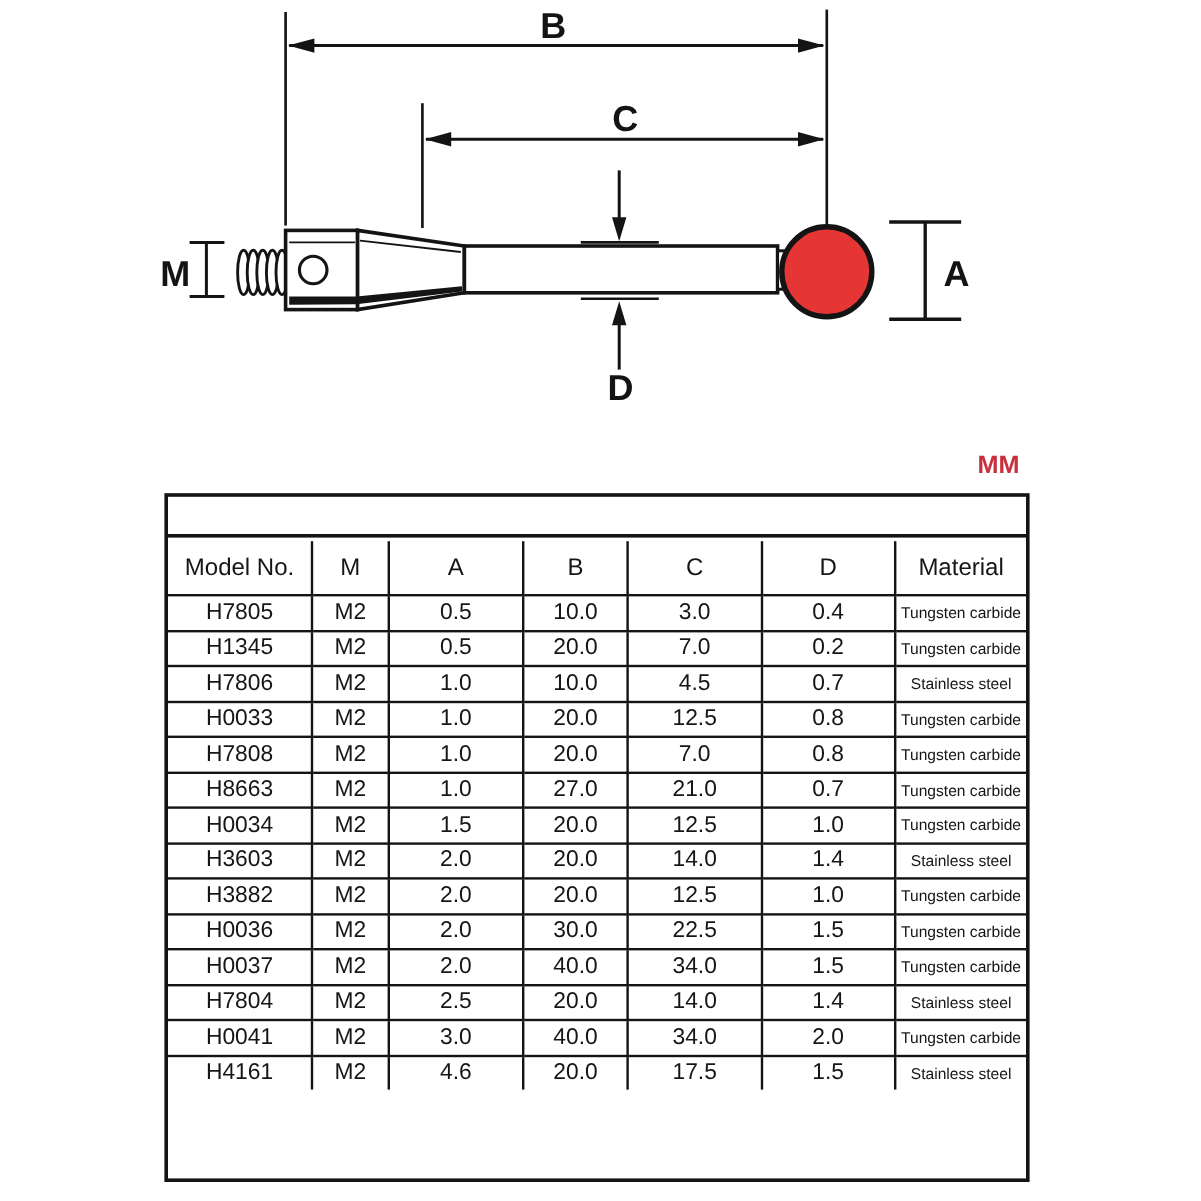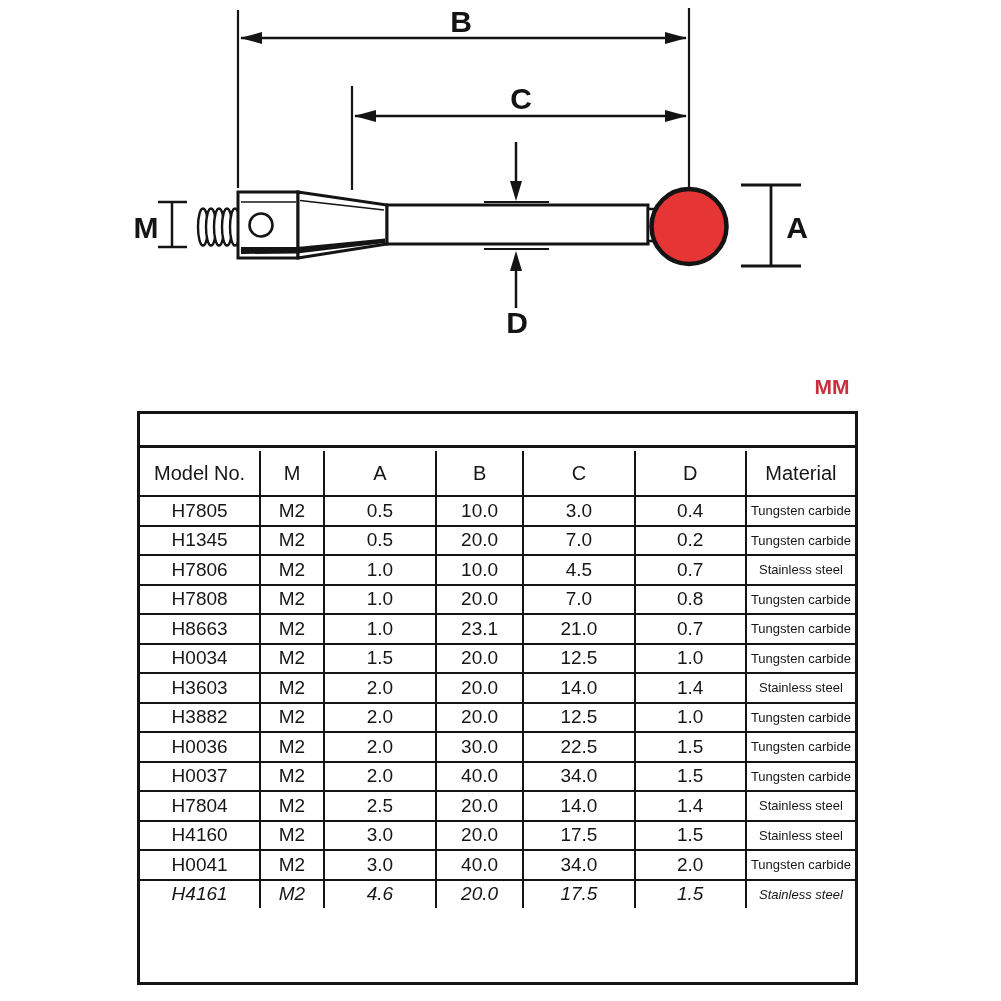--- a/index.html
+++ b/index.html
@@ -23,21 +23,21 @@
   table.spec th,table.spec td{
     border:2.5px solid #141414;text-align:center;vertical-align:middle;
     color:#161616;padding:0;overflow:hidden;white-space:nowrap;
   }
   table.spec th{height:44px;font-size:20px;font-weight:400;}
   table.spec td{height:27.5px;font-size:19px;}
   table.spec td.material{font-size:13px;margin-top:12px;}
   table.spec tr > *:first-child{border-left:none;}
   table.spec tr > *:last-child{border-right:none;}
   table.spec thead th{border-top:none;}
-  table.spec tbody tr:last-child td{border-bottom:none;font-style:italic;}
+  table.spec tbody tr:last-child td{border-bottom:none;}
 </style>
 </head>
 <body>
 
 <svg width="1001" height="410" viewBox="0 0 1001 410" style="position:absolute;left:0;top:0">
 
   <line class="ln" x1="238" y1="10" x2="238" y2="188" stroke-width="2.2"></line>
   <line class="ln" x1="689" y1="8" x2="689" y2="190" stroke-width="2.2"></line>
   <line class="ln" x1="241" y1="38" x2="686" y2="38" stroke-width="2.5"></line>
   <polygon class="arrow" points="240,38 262,32 262,44"></polygon>
@@ -137,33 +137,42 @@
         <tr>
           <td>H7806</td>
           <td>M2</td>
           <td>1.0</td>
           <td>10.0</td>
           <td>4.5</td>
           <td>0.7</td>
           <td class="material">Stainless steel</td>
         </tr>
         <tr>
+          <td>H0033</td>
+          <td>M2</td>
+          <td>1.0</td>
+          <td>20.0</td>
+          <td>12.5</td>
+          <td>0.8</td>
+          <td class="material">Tungsten carbide</td>
+        </tr>
+        <tr>
           <td>H7808</td>
           <td>M2</td>
           <td>1.0</td>
           <td>20.0</td>
           <td>7.0</td>
           <td>0.8</td>
           <td class="material">Tungsten carbide</td>
         </tr>
         <tr>
           <td>H8663</td>
           <td>M2</td>
           <td>1.0</td>
-          <td>23.1</td>
+          <td>27.0</td>
           <td>21.0</td>
           <td>0.7</td>
           <td class="material">Tungsten carbide</td>
         </tr>
         <tr>
           <td>H0034</td>
           <td>M2</td>
           <td>1.5</td>
           <td>20.0</td>
           <td>12.5</td>
@@ -206,29 +215,20 @@
           <td>1.5</td>
           <td class="material">Tungsten carbide</td>
         </tr>
         <tr>
           <td>H7804</td>
           <td>M2</td>
           <td>2.5</td>
           <td>20.0</td>
           <td>14.0</td>
           <td>1.4</td>
-          <td class="material">Stainless steel</td>
-        </tr>
-        <tr>
-          <td>H4160</td>
-          <td>M2</td>
-          <td>3.0</td>
-          <td>20.0</td>
-          <td>17.5</td>
-          <td>1.5</td>
           <td class="material">Stainless steel</td>
         </tr>
         <tr>
           <td>H0041</td>
           <td>M2</td>
           <td>3.0</td>
           <td>40.0</td>
           <td>34.0</td>
           <td>2.0</td>
           <td class="material">Tungsten carbide</td>

